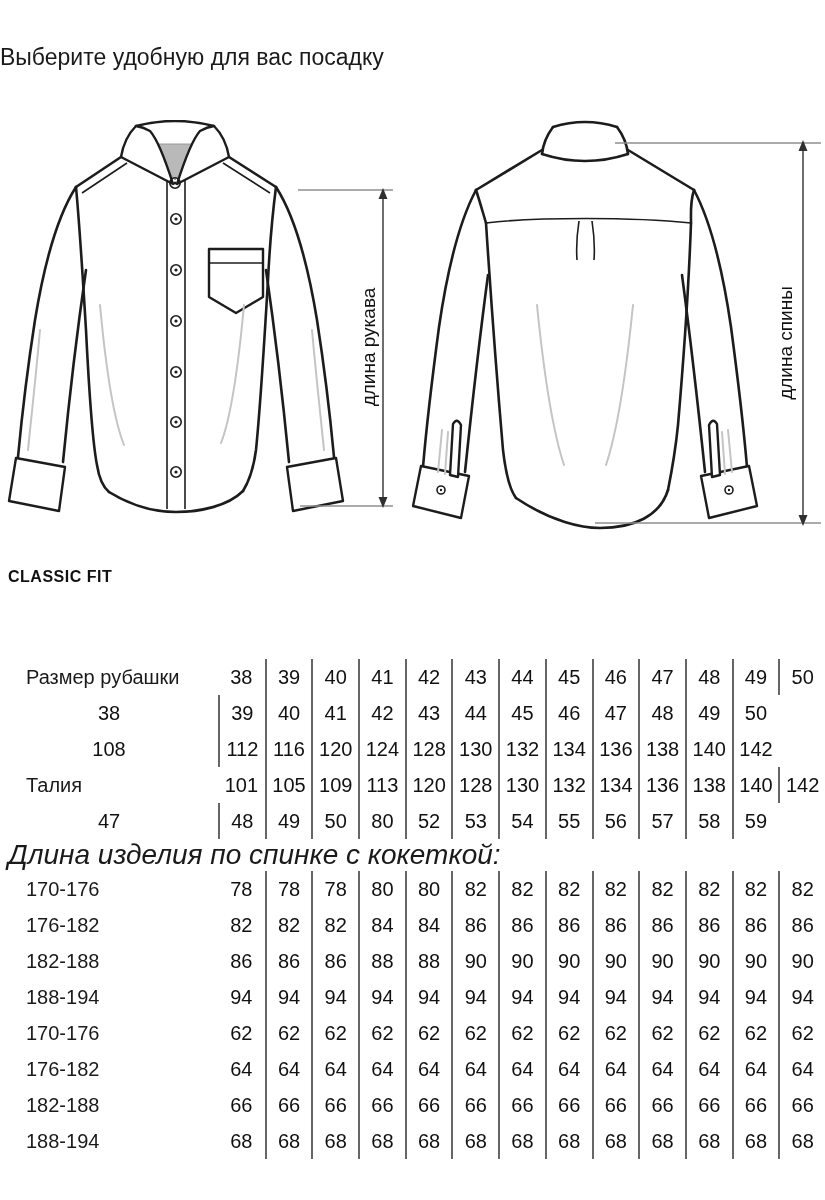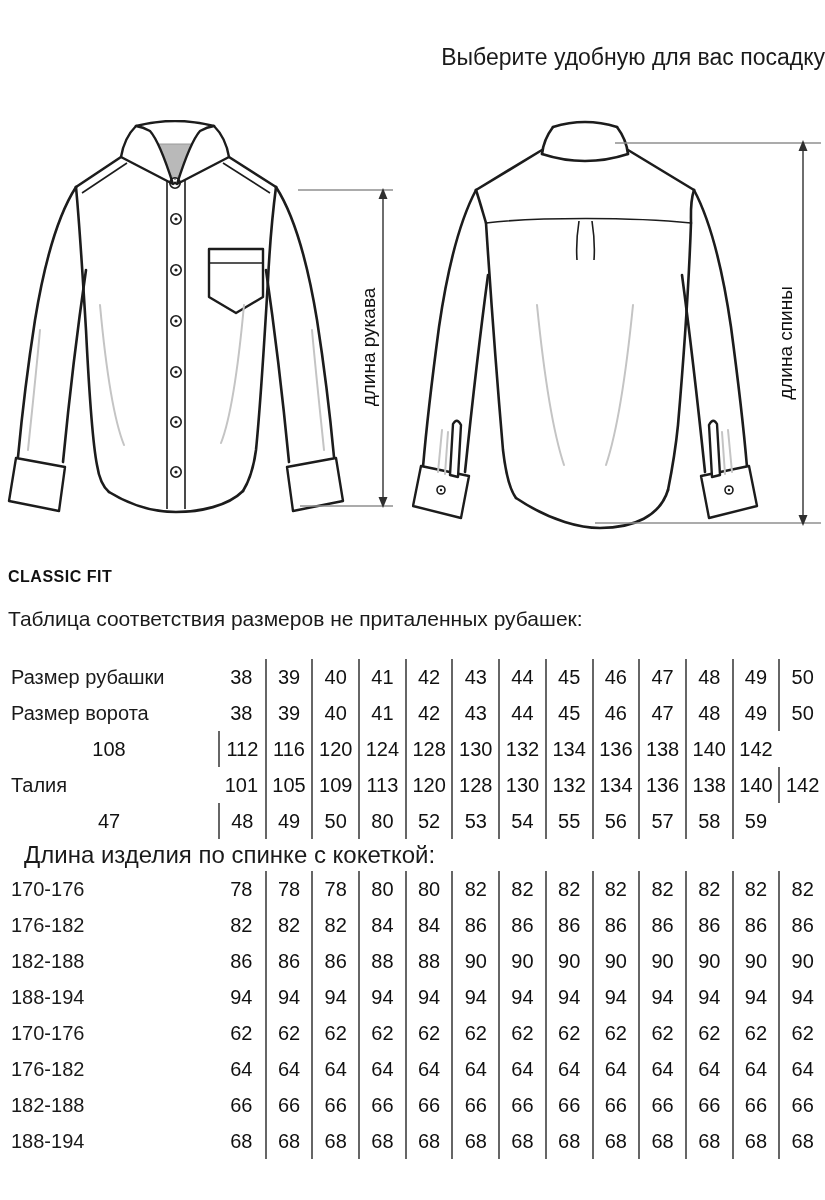--- a/index.html
+++ b/index.html
@@ -2,21 +2,21 @@
 <html><head>
 <meta charset="utf-8">
 <style>
   html,body { margin:0; padding:0; background:#ffffff; }
   .page {
     position:relative; width:825px; height:1200px; background:#ffffff;
     font-family:"Liberation Sans", sans-serif; color:#1a1a1a; overflow:hidden;
   }
   .page-title {
     position:absolute; top:44px; left:0; width:100%;
-    text-align:right; font-size:23px; font-weight:400; color:#1a1a1a;
+    text-align:left; font-size:23px; font-weight:400; color:#1a1a1a;
   }
   .diagrams { position:absolute; top:120px; left:0; width:825px; height:420px; }
   .shirt-svg { position:absolute; top:0; }
   .shirt-svg.front { left:0; }
   .shirt-svg.back { left:412px; }
   .dim-label {
     position:absolute; font-size:19px; color:#111; white-space:nowrap;
     transform:translate(-50%,-50%) rotate(-90deg);
   }
   .dim-label.front { left:369px; top:227px; }
@@ -28,31 +28,31 @@
   .table-subtitle {
     position:absolute; top:607px; left:8px; font-size:21px; color:#1a1a1a;
   }
   #size-table { position:absolute; top:659px; left:0; width:825px; }
   .tbl-group { display:block; }
   .tbl-row {
     display:grid; grid-template-columns:218px repeat(13, 1fr);
     height:36px; align-items:stretch;
   }
   .tbl-label {
-    display:flex; align-items:center; padding-left:11px;
+    display:flex; align-items:center; padding-left:26px;
     font-size:20px; color:#1a1a1a;
   }
   .tbl-cell {
     display:flex; align-items:center; justify-content:center;
     font-size:20px; color:#111;
   }
   .tbl-cell.sep { border-left:2px solid #666666; }
   .tbl-section-title {
-    display:flex; align-items:center; height:32px; padding-left:24px;
-    font-size:24px; color:#1a1a1a;
+    display:flex; align-items:center; height:32px; padding-left:8px;
+    font-size:28px; color:#1a1a1a;font-style:italic;
   }
   .outline { stroke:#1c1c1c; stroke-width:2.6; fill:none; stroke-linecap:round; stroke-linejoin:round; }
   .outline-fill { stroke:#1c1c1c; stroke-width:2.4; fill:#ffffff; stroke-linecap:round; stroke-linejoin:round; }
   .thin { stroke:#1c1c1c; stroke-width:1.6; fill:none; }
   .crease { stroke:#c4c4c4; stroke-width:2; fill:none; stroke-linecap:round; }
   .dimline { stroke:#4a4a4a; stroke-width:1.6; fill:none; }
   .extline { stroke:#8f8f8f; stroke-width:1.6; fill:none; }
   .arrowhead { fill:#2f2f2f; stroke:none; }
 </style>
 </head>
@@ -177,42 +177,40 @@
         <polygon class="arrowhead" points="391,20 386.5,31 395.5,31"></polygon>
         <polygon class="arrowhead" points="391,406 386.5,395 395.5,395"></polygon>
       </g>
     </svg>
 
     <div class="dim-label front">длина рукава</div>
     <div class="dim-label back">длина спины</div>
   </div>
 
   <div class="classic-heading">CLASSIC FIT</div>
-  <div class="table-subtitle">Таблица соответствия размеров не приталенных рубашек:</div>
 
   <div id="size-table">
       <div class="tbl-group">
         <div class="tbl-row">
           <div class="tbl-label">Размер рубашки</div>
           <div class="tbl-cell">38</div>
           <div class="tbl-cell sep">39</div>
           <div class="tbl-cell sep">40</div>
           <div class="tbl-cell sep">41</div>
           <div class="tbl-cell sep">42</div>
           <div class="tbl-cell sep">43</div>
           <div class="tbl-cell sep">44</div>
           <div class="tbl-cell sep">45</div>
           <div class="tbl-cell sep">46</div>
           <div class="tbl-cell sep">47</div>
           <div class="tbl-cell sep">48</div>
           <div class="tbl-cell sep">49</div>
           <div class="tbl-cell sep">50</div>
         </div>
         <div class="tbl-row">
-          <div class="tbl-label">Размер ворота</div>
           <div class="tbl-cell">38</div>
           <div class="tbl-cell sep">39</div>
           <div class="tbl-cell sep">40</div>
           <div class="tbl-cell sep">41</div>
           <div class="tbl-cell sep">42</div>
           <div class="tbl-cell sep">43</div>
           <div class="tbl-cell sep">44</div>
           <div class="tbl-cell sep">45</div>
           <div class="tbl-cell sep">46</div>
           <div class="tbl-cell sep">47</div>

